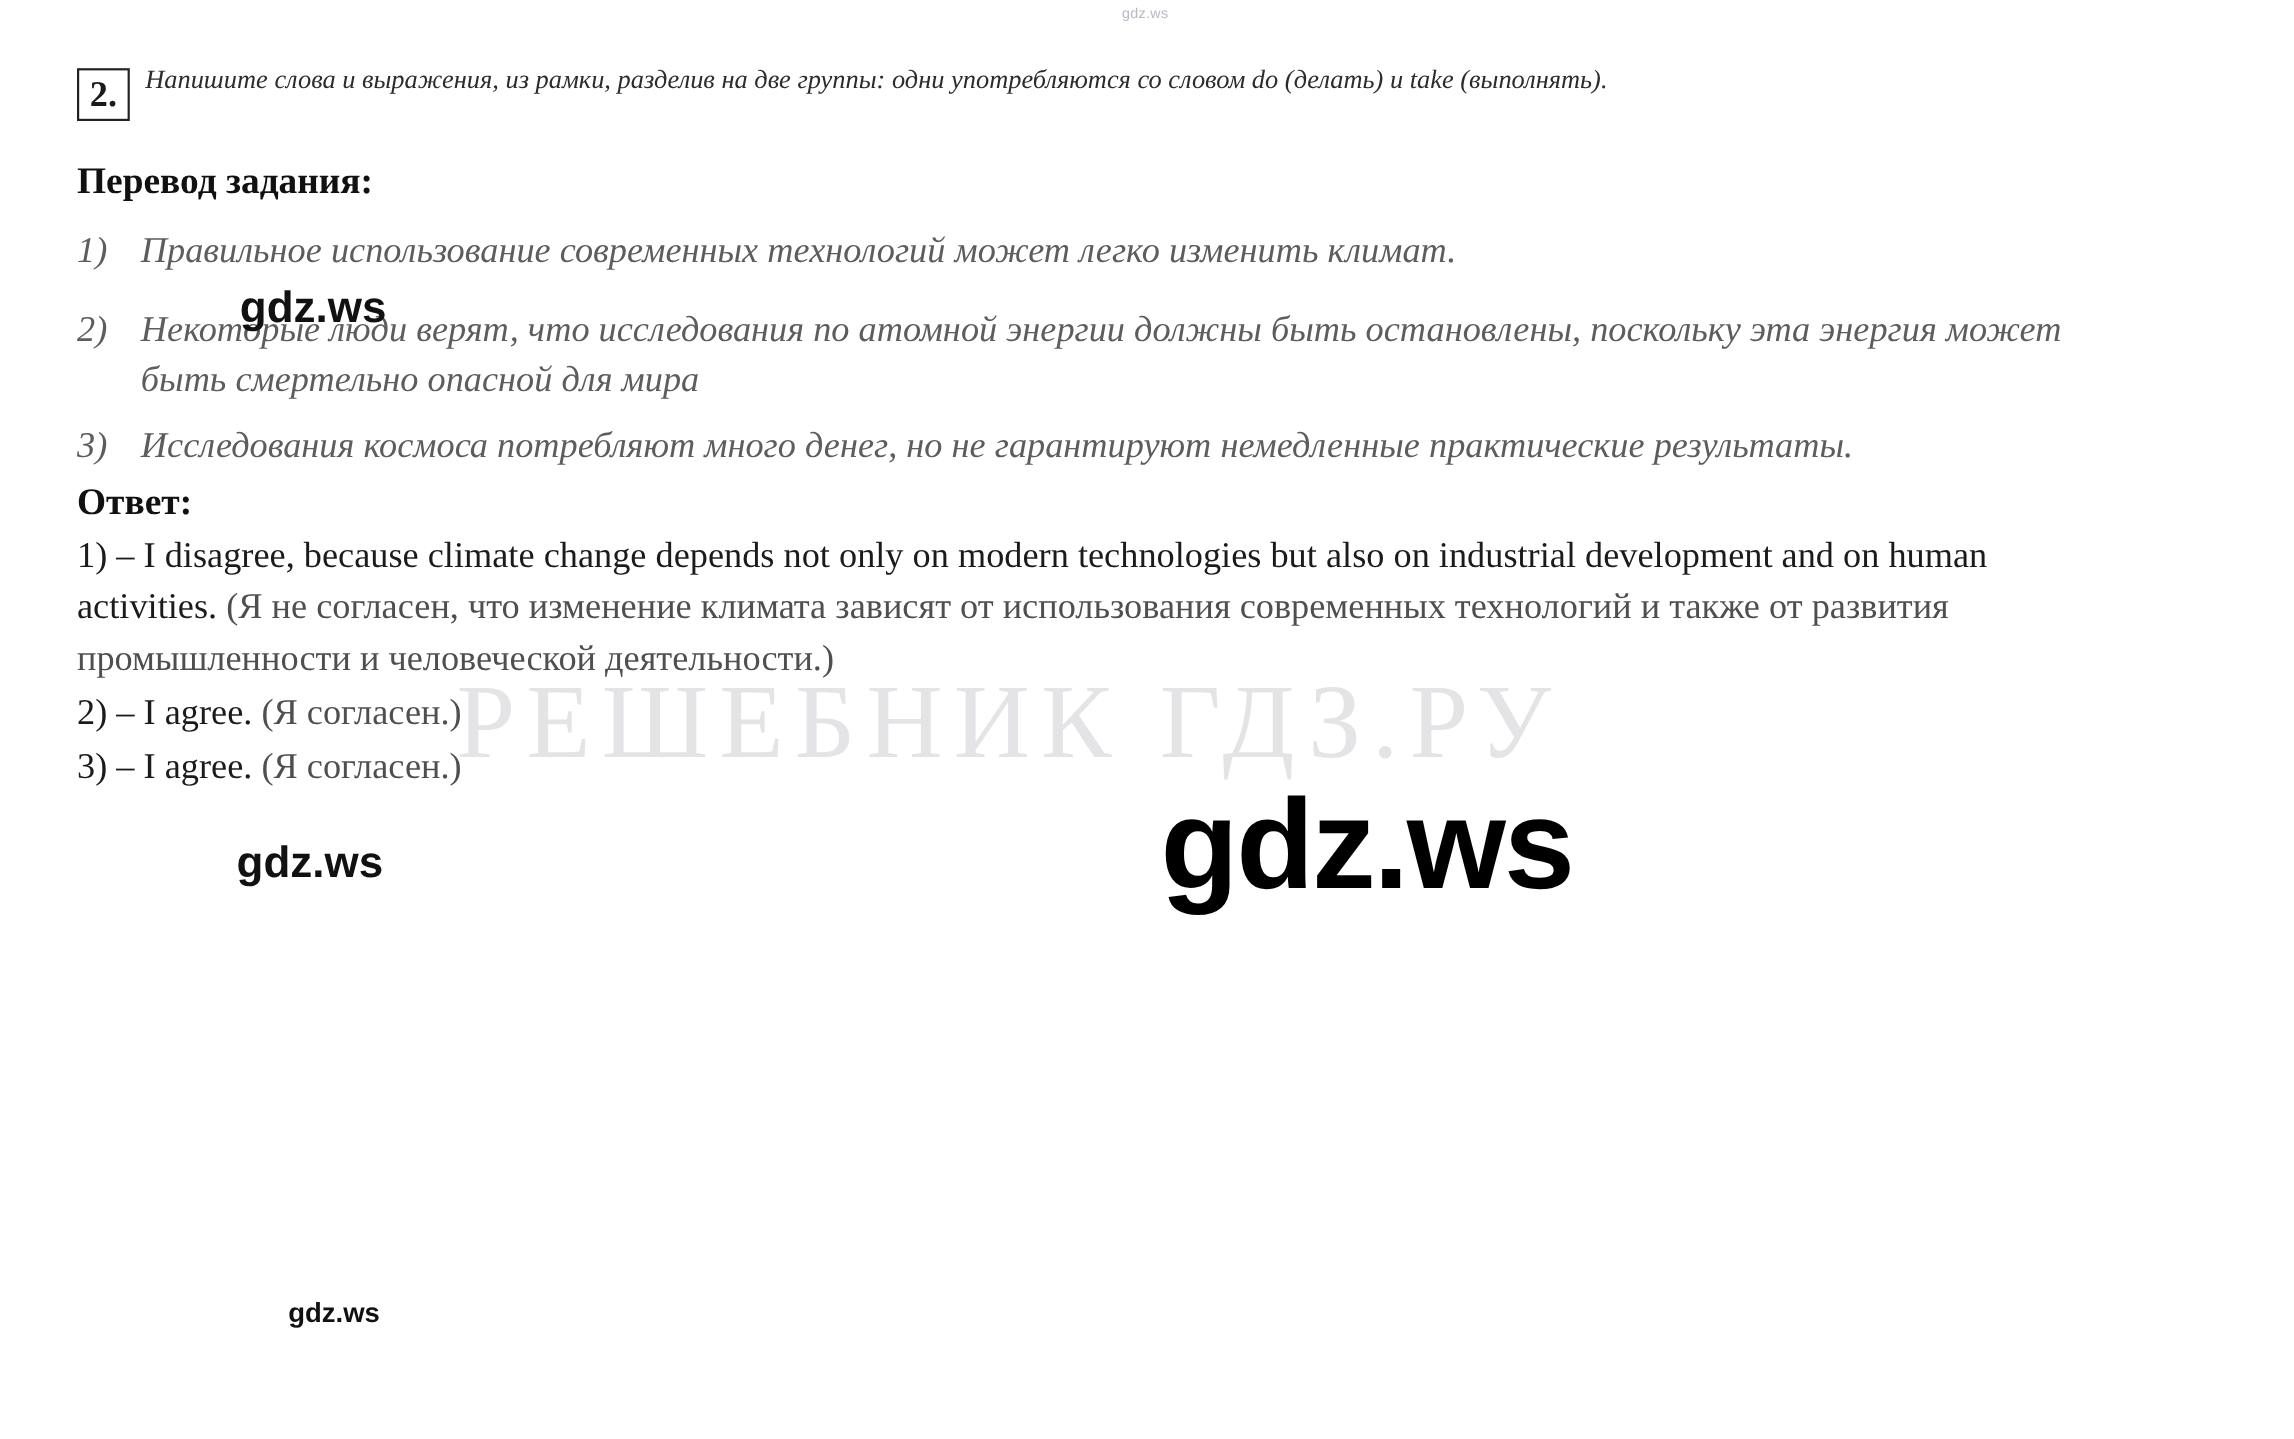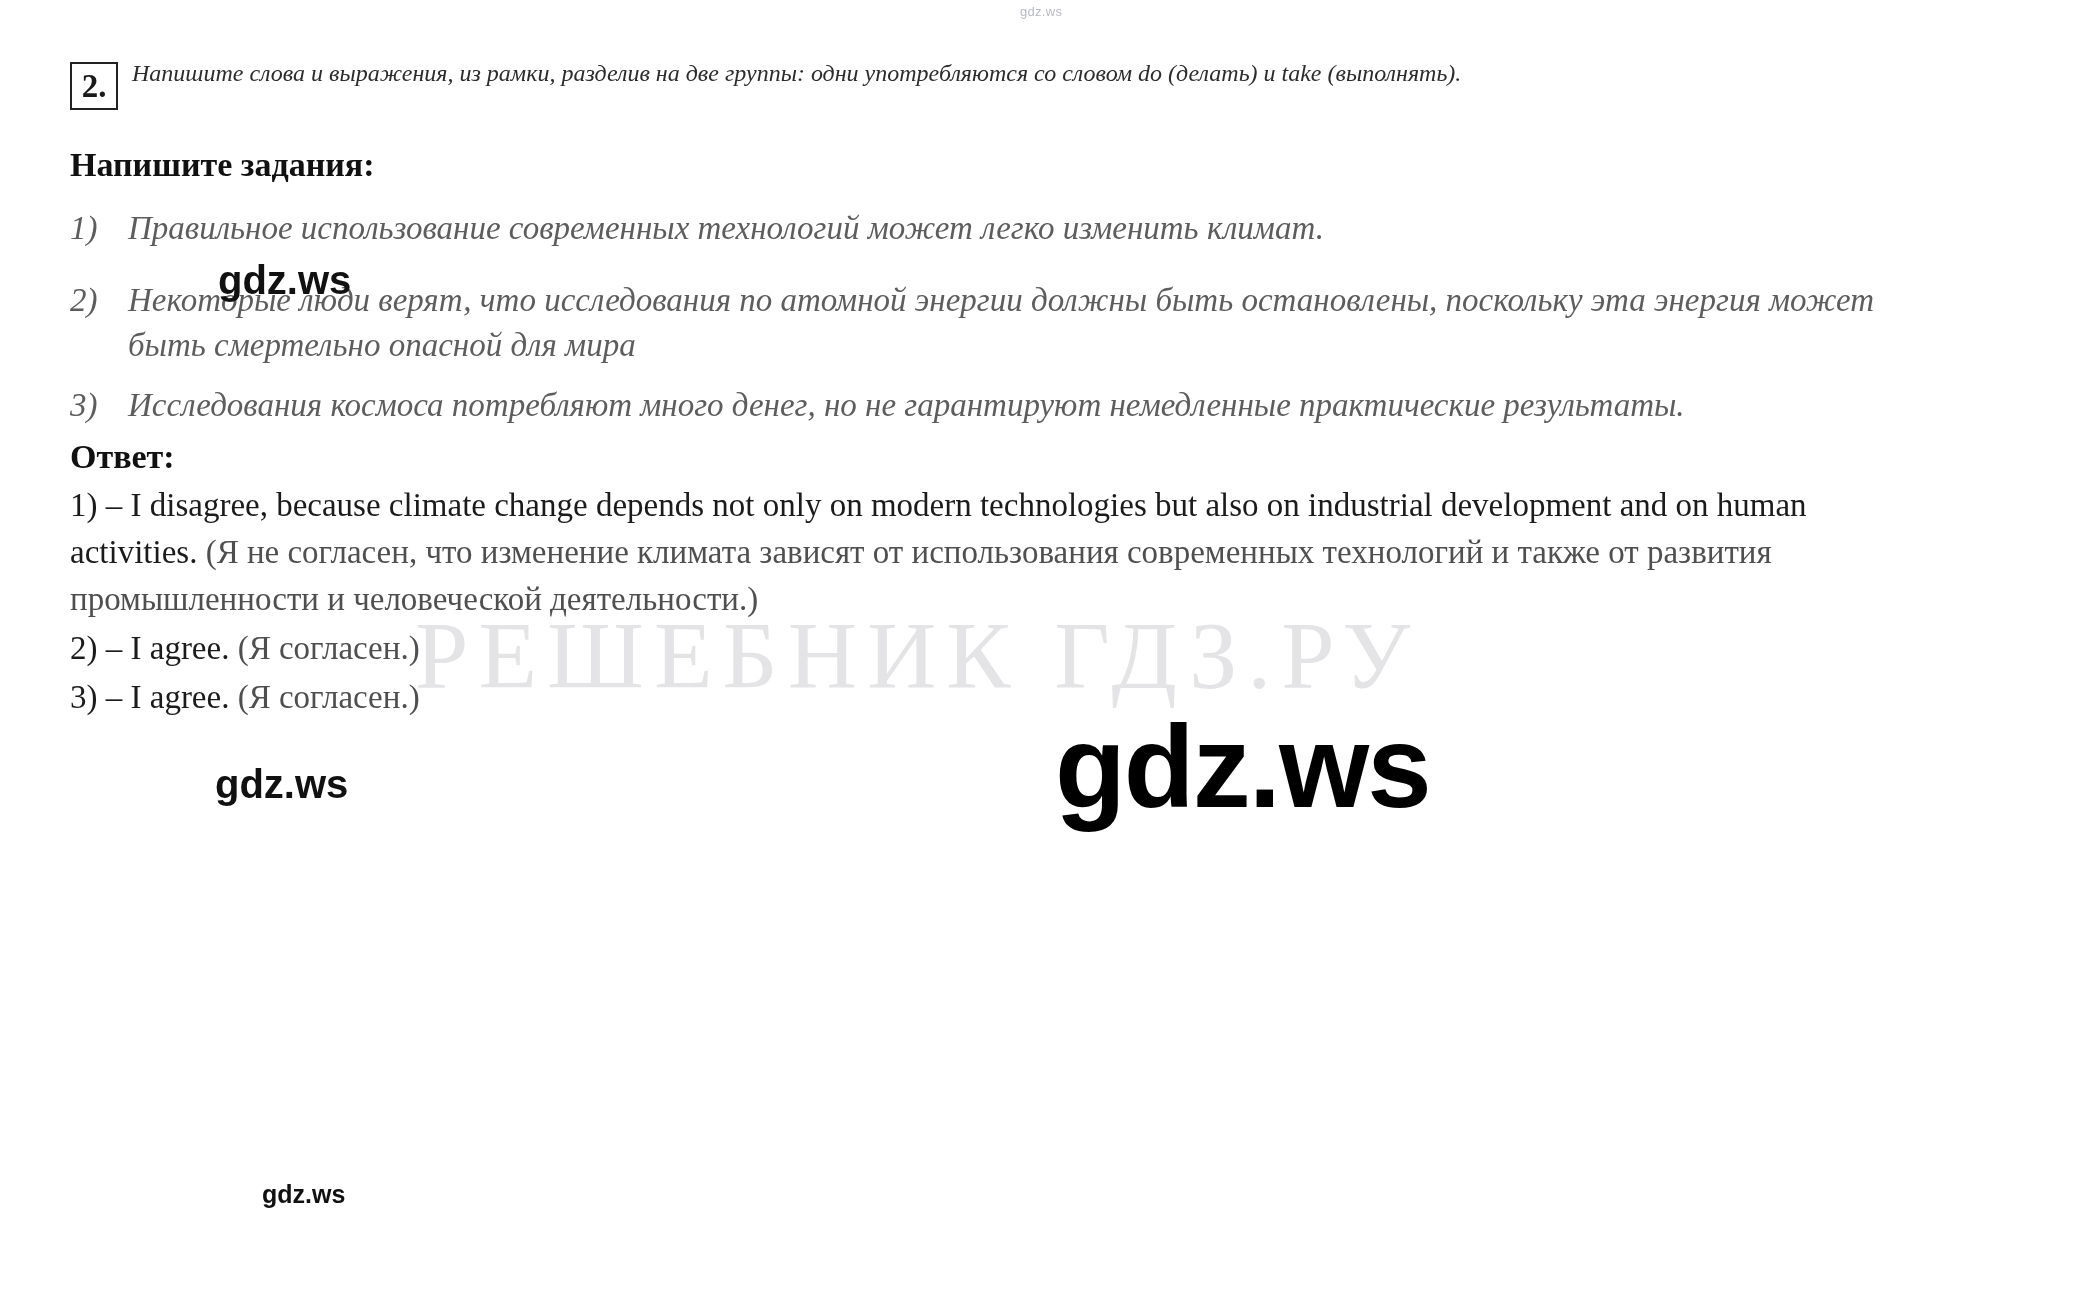--- a/index.html
+++ b/index.html
@@ -163,21 +163,21 @@
 
   <div class="wm-top">gdz.ws</div>
 
   <div class="wm-ghost">РЕШЕБНИК ГДЗ.РУ</div>
 
   <div class="task-row">
     <div class="task-num">2.</div>
     <div class="task-text">Напишите слова и выражения, из рамки, разделив на две группы: одни употребляются со словом do (делать) и take (выполнять).</div>
   </div>
 
-  <div class="heading">Напишите задания:</div>
+  <div class="heading">Перевод задания:</div>
 
   <div class="trans-item first">
     <span class="marker">1)</span>
     <span class="body">Правильное использование современных технологий может легко изменить климат.</span>
   </div>
 
   <div class="trans-item">
     <span class="marker">2)</span>
     <span class="body">Некоторые люди верят, что исследования по атомной энергии должны быть остановлены, поскольку эта энергия может быть смертельно опасной для мира</span>
   </div>

